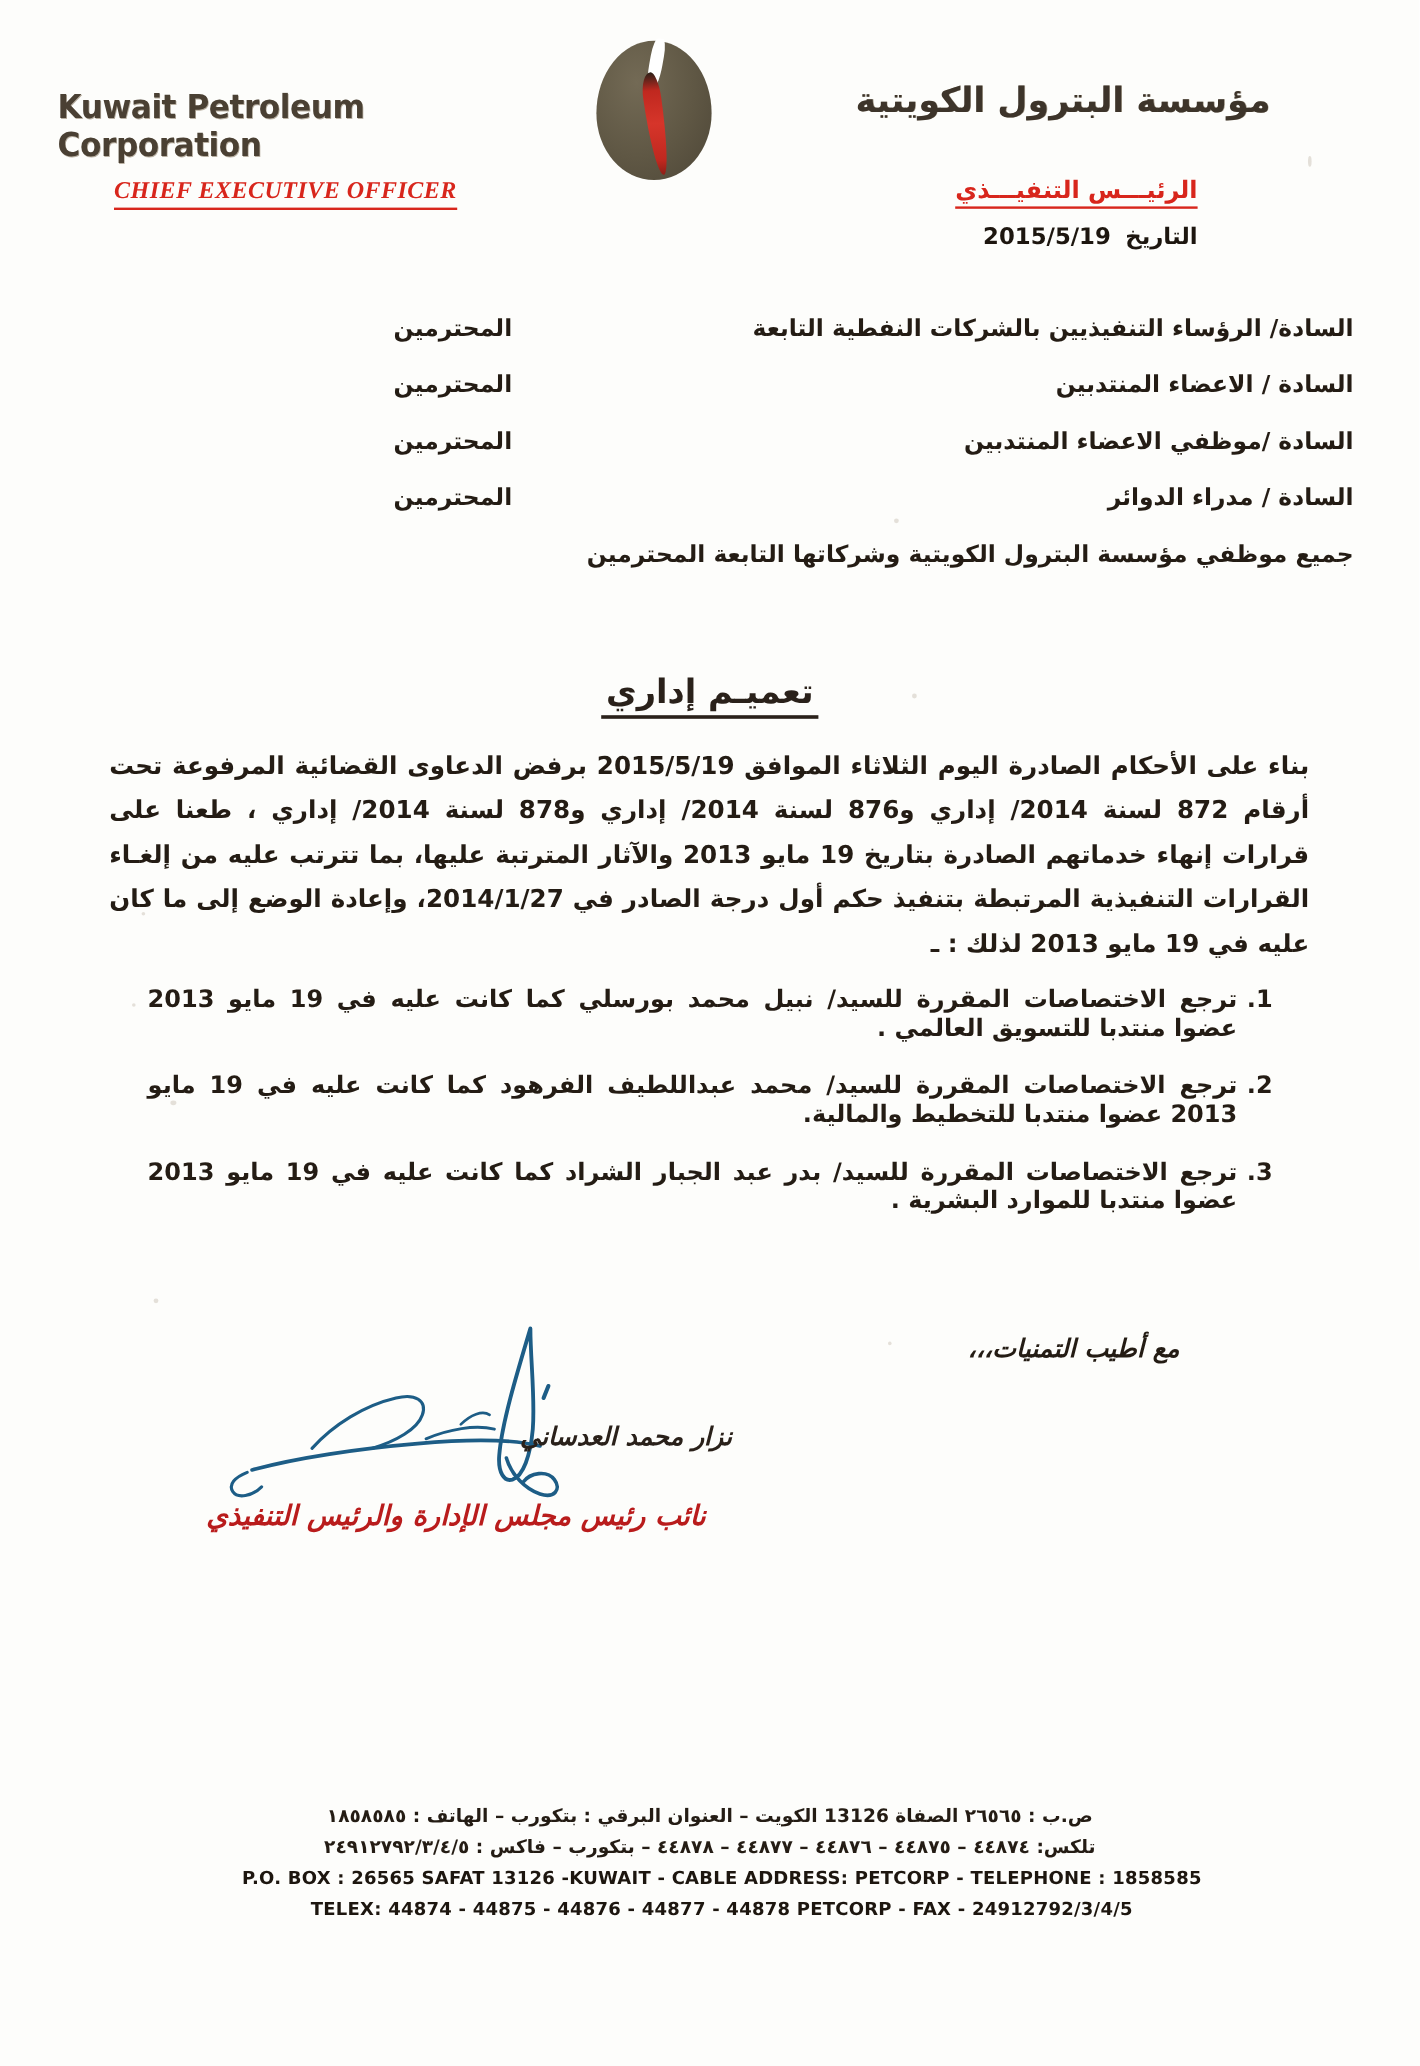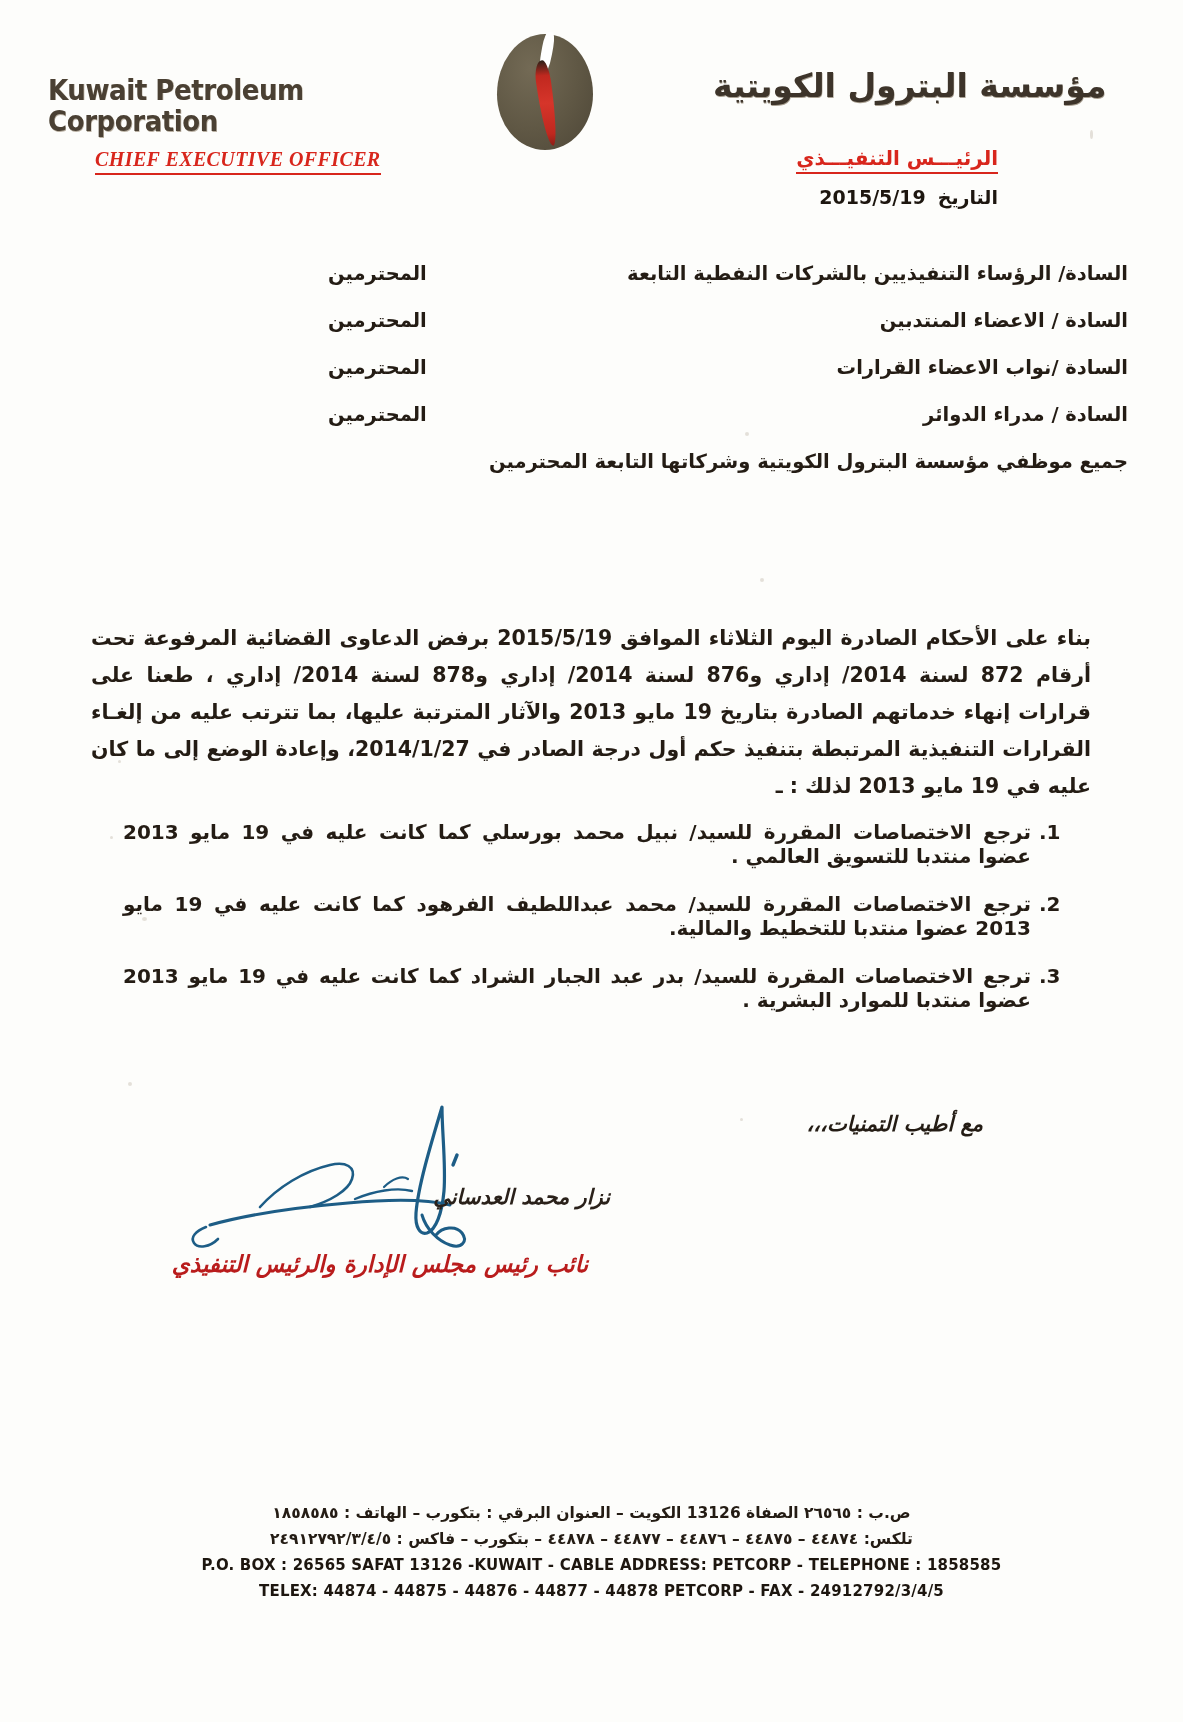--- a/index.html
+++ b/index.html
@@ -42,21 +42,21 @@
     text-shadow: 0.6px 0.6px 0 #b9b0a2;
     transform: scaleY(1.06);
   }
   .brand-ar {
     position: absolute;
     right: 40px;
     top: 48px;
     width: 430px;
     text-align: left;
     direction: rtl;
-    font-size: 33px;
+    font-size: 29px;
     font-weight: bold;
     color: #3d342a;
     letter-spacing: 1px;
     text-shadow: 0.5px 0.5px 0 #a9a092;
   }
   .logo {
     position: absolute;
     left: 497px;
     top: 16px;
     width: 96px;
@@ -332,32 +332,35 @@
   <div class="recipients">
     <div class="rcp-row r1">
       <span class="rcp-name">السادة/ الرؤساء التنفيذيين بالشركات النفطية التابعة</span>
       <span class="rcp-hon">المحترمين</span>
     </div>
     <div class="rcp-row r2">
       <span class="rcp-name">السادة / الاعضاء المنتدبين</span>
       <span class="rcp-hon">المحترمين</span>
     </div>
     <div class="rcp-row r3">
-      <span class="rcp-name">السادة /نواب الاعضاء القرارات</span>
+      <span class="rcp-name">السادة /موظفي الاعضاء المنتدبين</span>
       <span class="rcp-hon">المحترمين</span>
     </div>
     <div class="rcp-row r4">
       <span class="rcp-name">السادة / مدراء الدوائر</span>
       <span class="rcp-hon">المحترمين</span>
     </div>
     <div class="rcp-all">
       <span>جميع موظفي مؤسسة البترول الكويتية وشركاتها التابعة   المحترمين</span>
     </div>
   </div>
 
+  <div class="doc-title">
+    <span>تعميـم إداري</span>
+  </div>
 
   <div class="body-block">
     <div class="body-para">بناء على الأحكام الصادرة اليوم الثلاثاء الموافق 2015/5/19  برفض الدعاوى القضائية المرفوعة تحت أرقام 872 لسنة 2014/ إداري و876 لسنة 2014/ إداري و878 لسنة 2014/ إداري ، طعنا على قرارات إنهاء خدماتهم الصادرة بتاريخ 19 مايو 2013 والآثار المترتبة عليها، بما تترتب عليه من إلغـاء القرارات التنفيذية المرتبطة بتنفيذ حكم أول درجة الصادر في 2014/1/27،  وإعادة الوضع إلى ما كان عليه في 19 مايو 2013 لذلك : ـ</div>
   </div>
 
   <div class="items">
     <div class="item">
       <span class="num">1.</span>
       <span class="txt">ترجع الاختصاصات المقررة للسيد/ نبيل محمد بورسلي  كما كانت عليه في 19 مايو 2013 عضوا منتدبا للتسويق العالمي .</span>
     </div>

